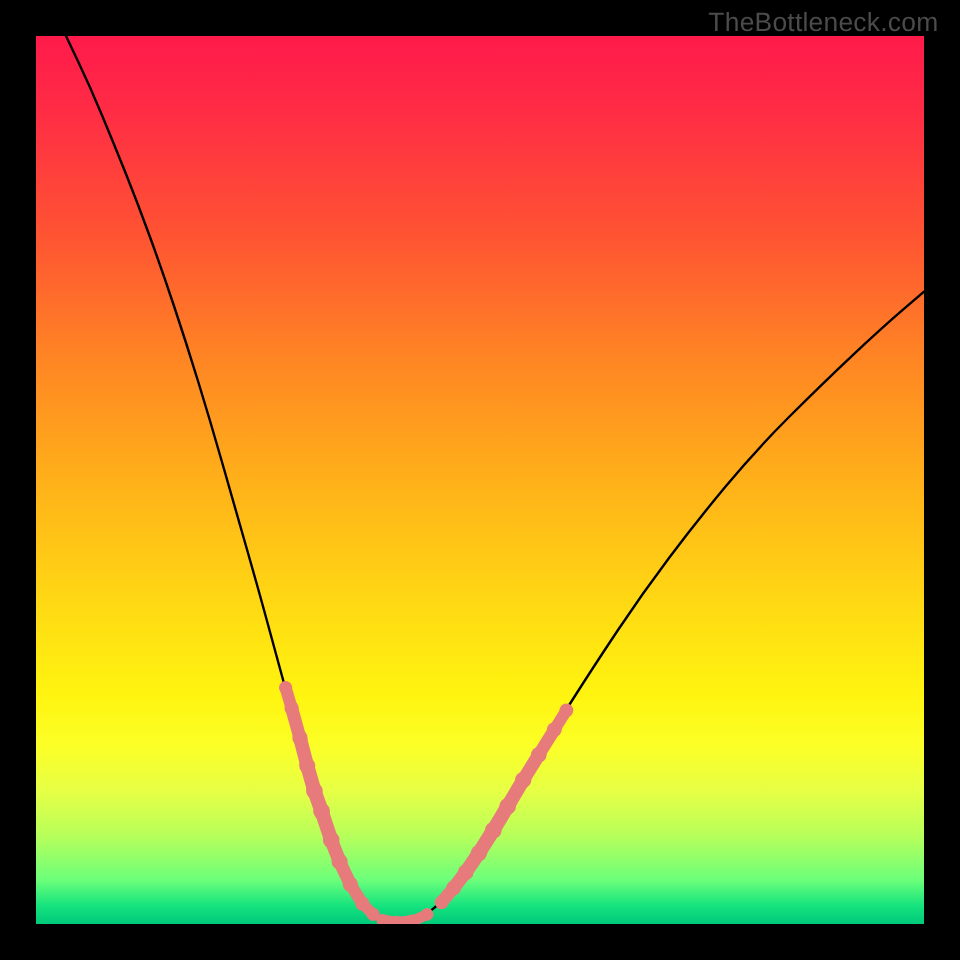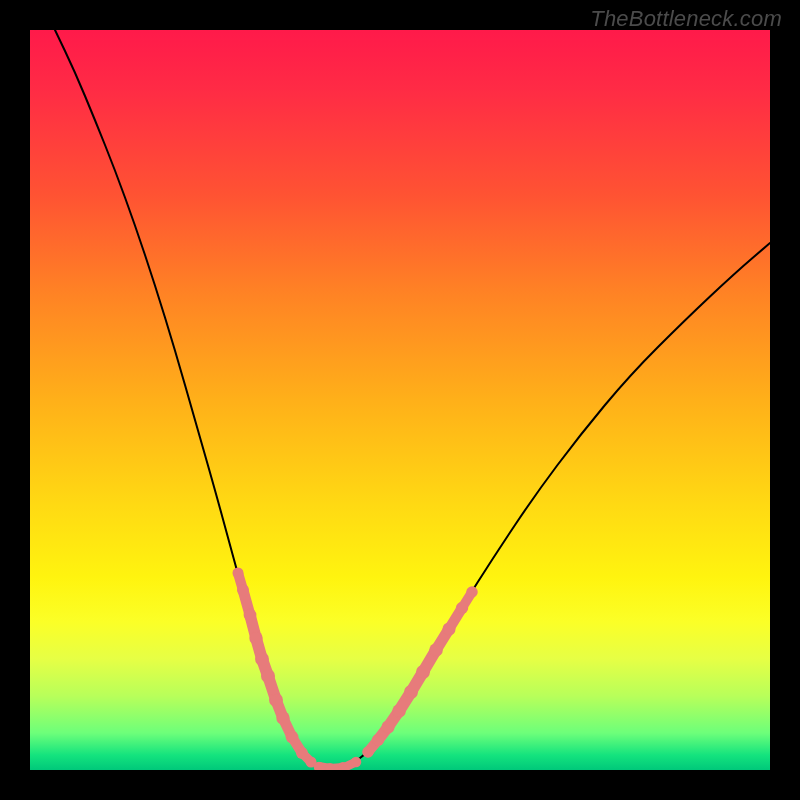--- a/index.html
+++ b/index.html
@@ -11,21 +11,20 @@
     overflow: hidden;
     font-family: Arial, Helvetica, sans-serif;
   }
   .frame {
     position: absolute;
     left: 0;
     top: 0;
     width: 800px;
     height: 800px;
     background: #000;
-    font-style: italic;
   }
   .plot {
     position: absolute;
     left: 30px;
     top: 30px;
     width: 740px;
     height: 740px;
     background: linear-gradient(to bottom,
       #ff1a4a 0%,
       #ff2b45 8%,

